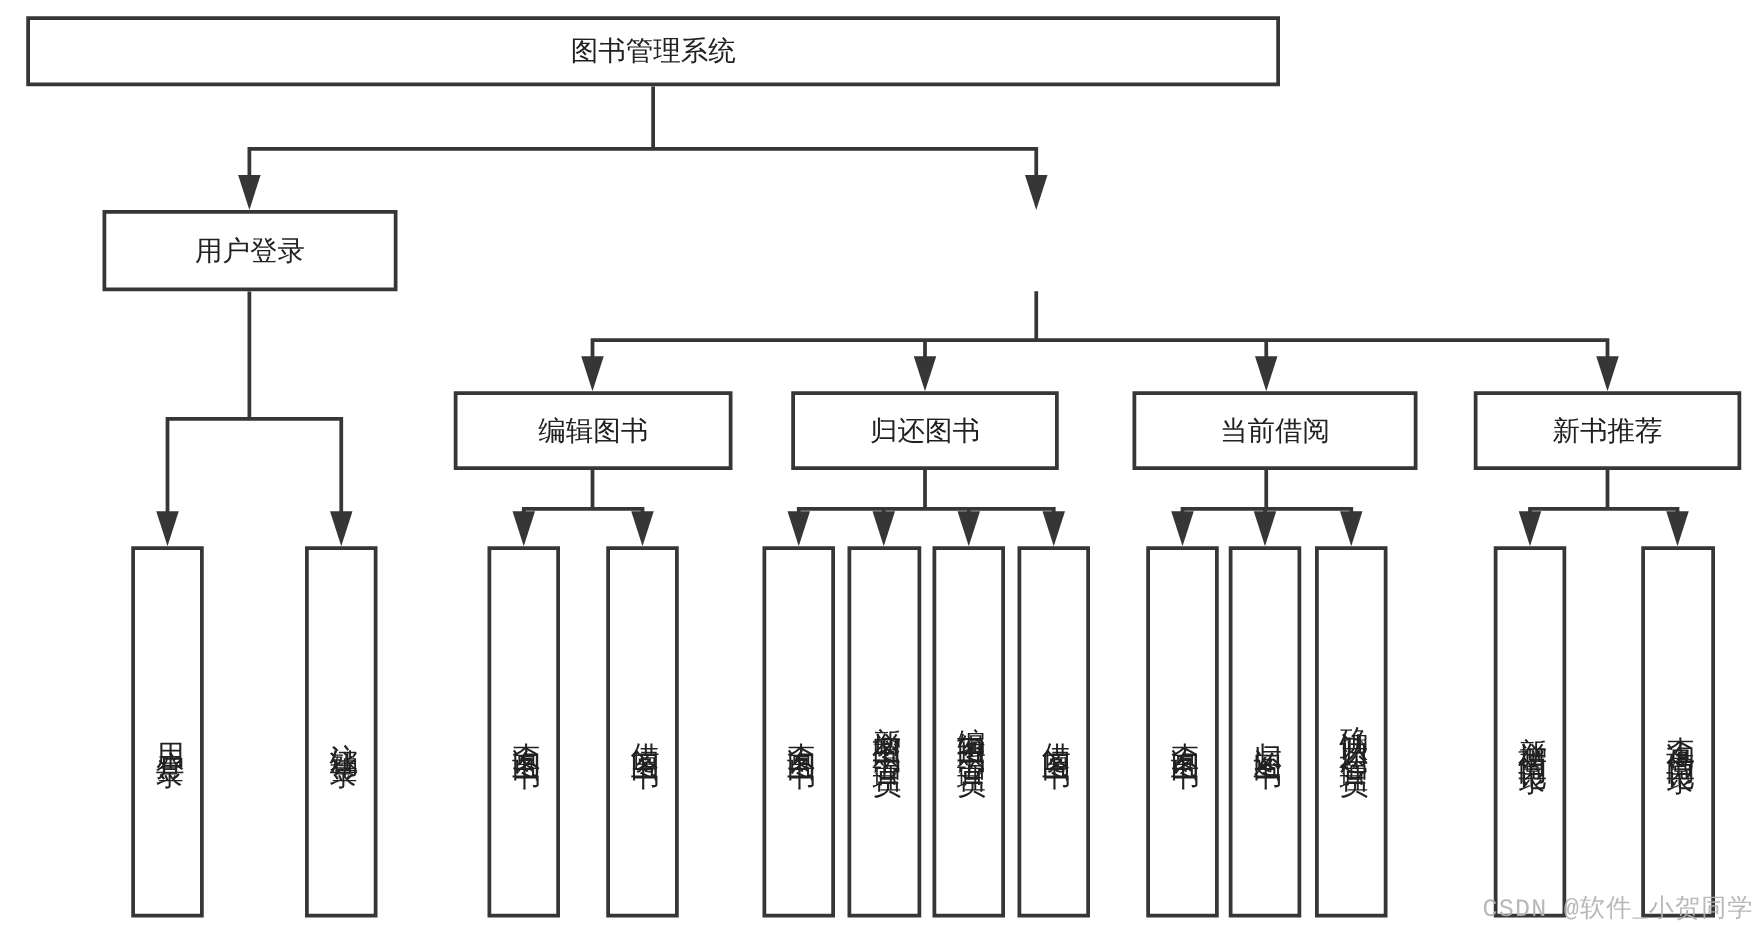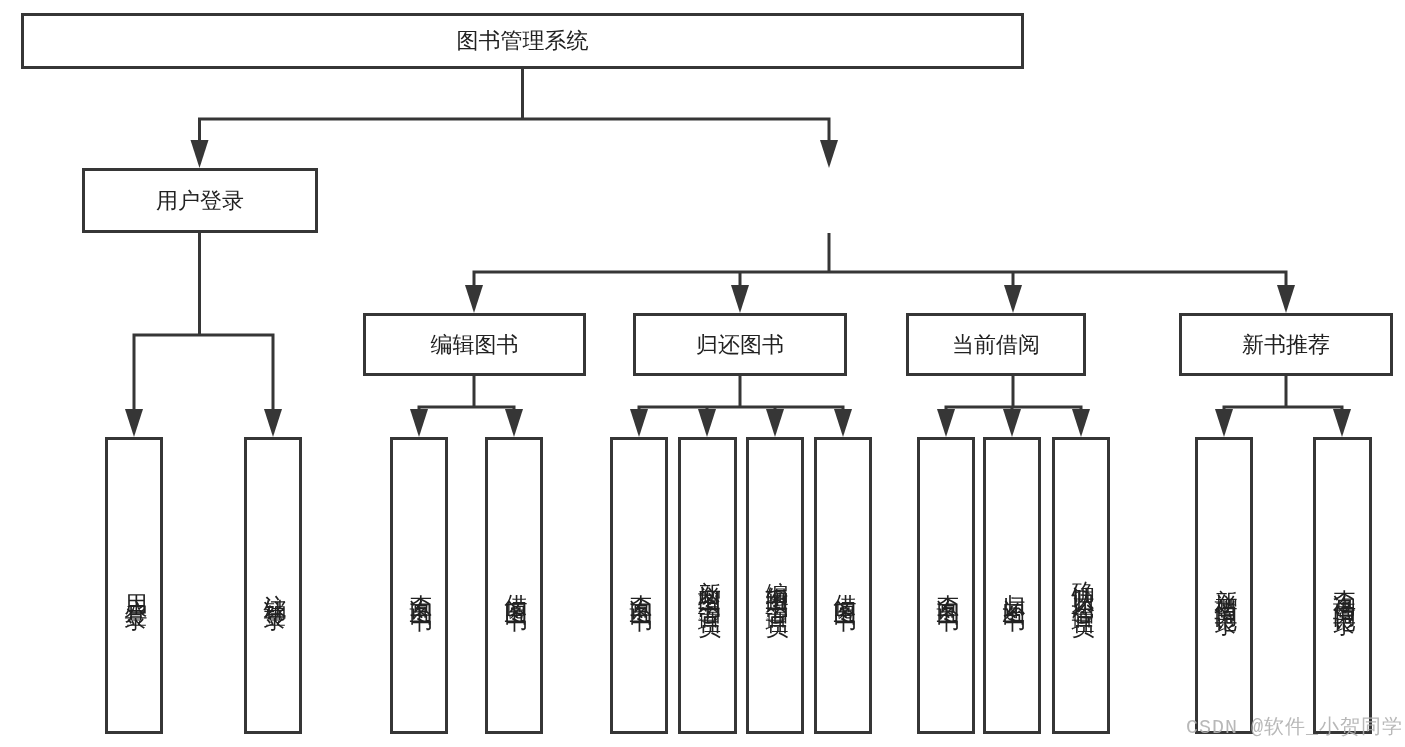--- a/index.html
+++ b/index.html
@@ -93,21 +93,21 @@
   <div class="box branch" style="left:82px">
     <span>用户登录</span>
   </div>
 
   <div class="box mid" style="left:363px;width:223px">
     <span>编辑图书</span>
   </div>
   <div class="box mid" style="left:633px;width:214px">
     <span>归还图书</span>
   </div>
-  <div class="box mid" style="left:906px;width:180px">
+  <div class="box mid" style="left:906px;width:228px">
     <span>当前借阅</span>
   </div>
   <div class="box mid" style="left:1179px;width:214px">
     <span>新书推荐</span>
   </div>
 
   <div class="box leaf" style="left:105px">
     <span class="vtext">用户登录</span>
   </div>
   <div class="box leaf" style="left:244px">

